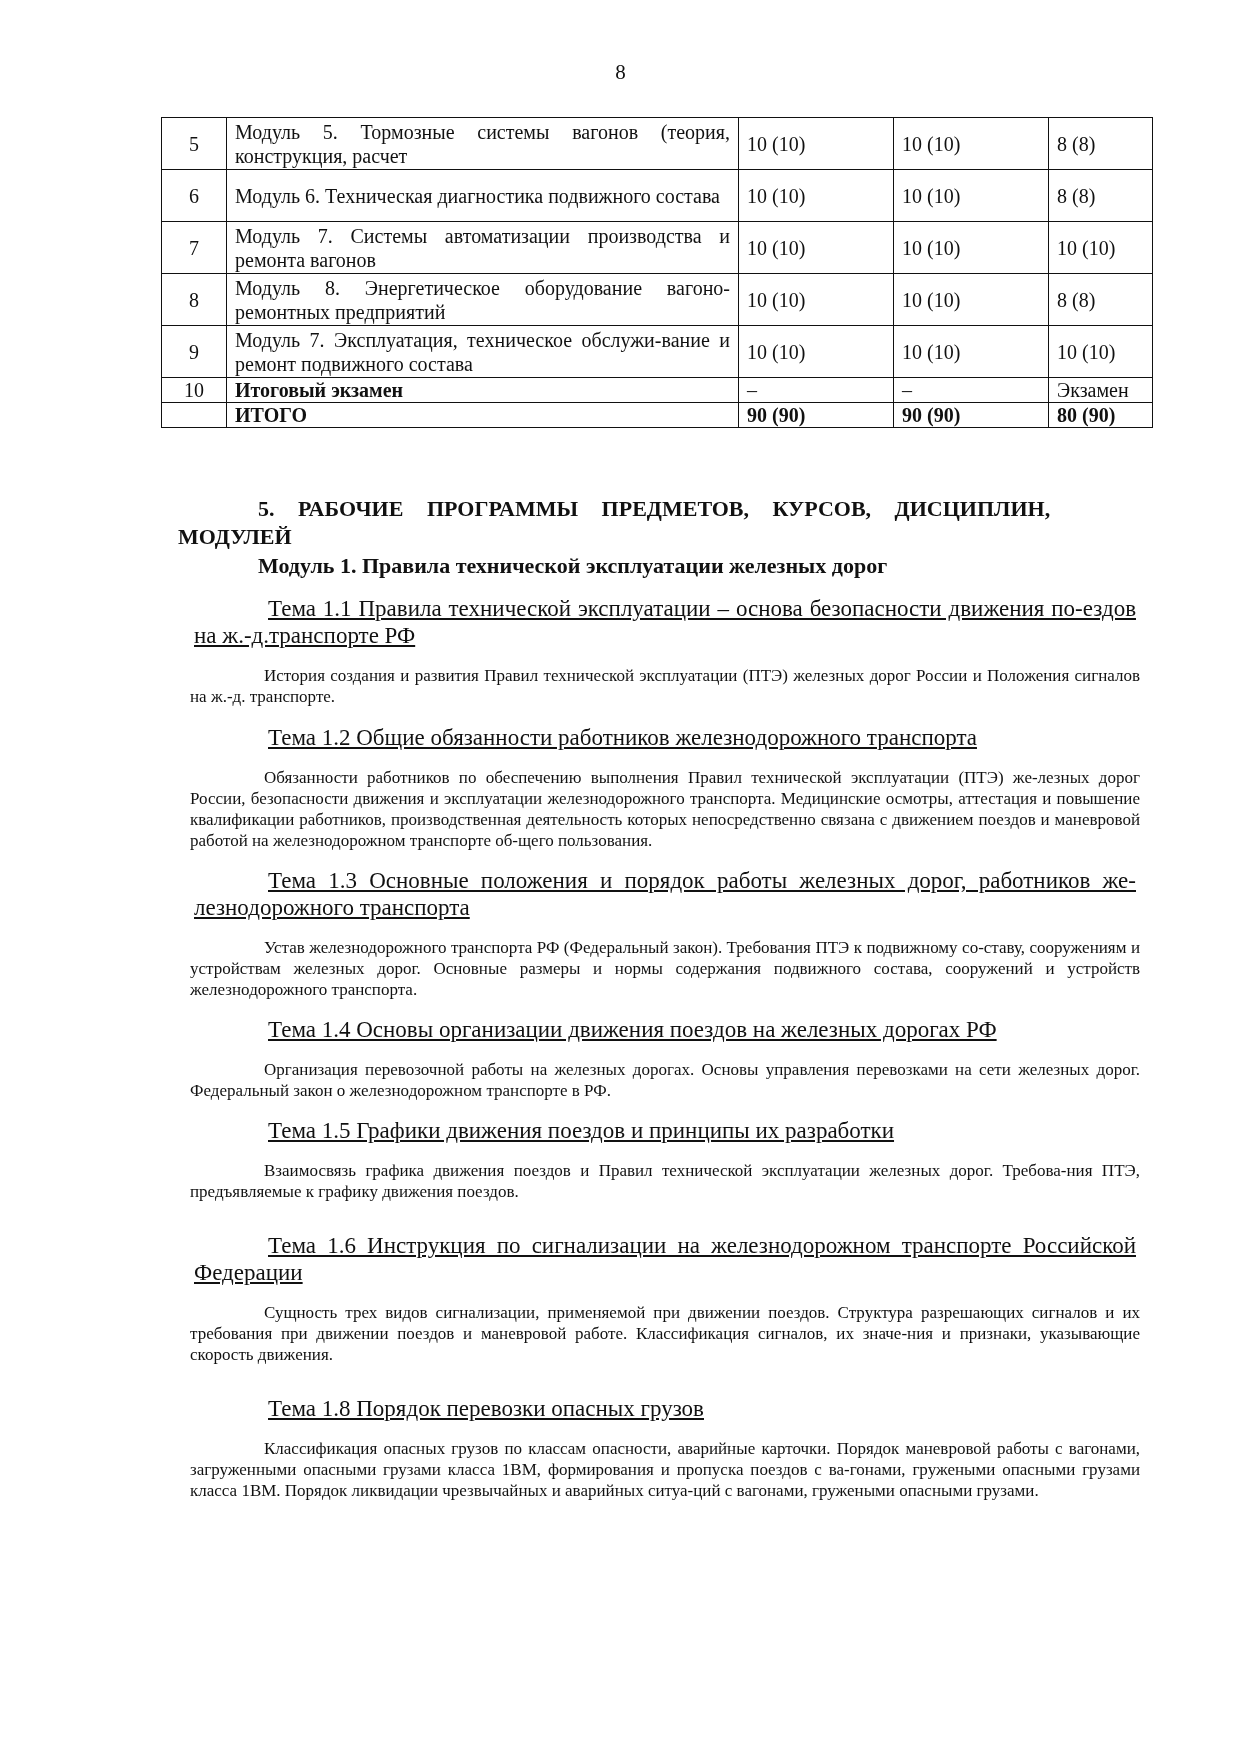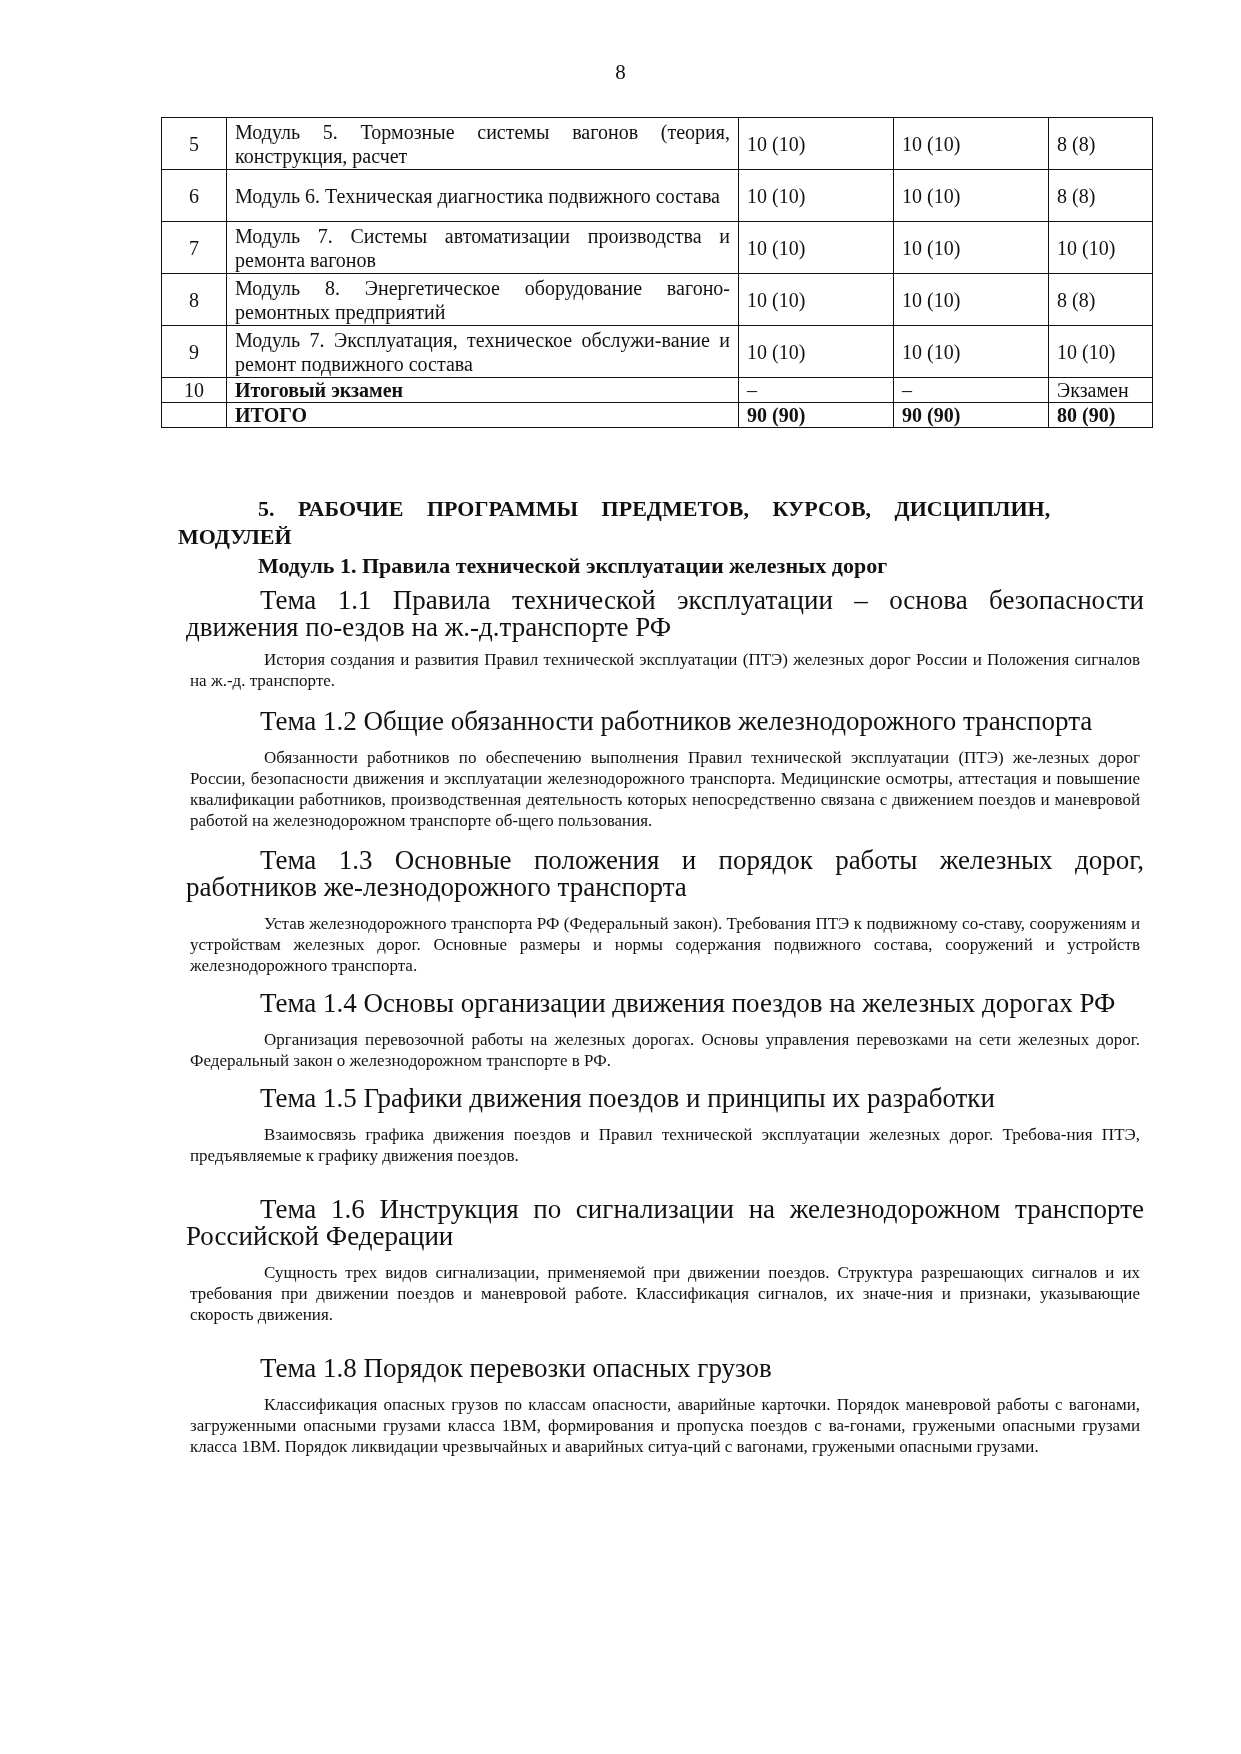--- a/index.html
+++ b/index.html
@@ -35,22 +35,22 @@
   }
   .section-heading .l2 { display:block; text-indent: 0; }
   .content {
     position: absolute; left: 178px; top: 553px; width: 974px;
   }
   .module-title {
     font-size: 22px; font-weight: bold; text-indent: 80px; line-height: 26px; margin: 0;
   }
   .topic { margin: 0; }
   .topic-title {
-    font-size: 27px; line-height: 27px; text-indent: 74px; text-align: justify;
-    text-align-last: left; margin: 8px;
+    font-size: 23px; line-height: 27px; text-indent: 74px; text-align: justify;
+    text-align-last: left; margin: 16px; text-decoration: underline;
   }
   .topic-body {
     font-size: 17px; line-height: 21px; text-indent: 74px; text-align: justify;
     text-align-last: left; margin: 12px;
   }
 </style>
 </head>
 <body>
 
 <div class="page-number">8</div>

